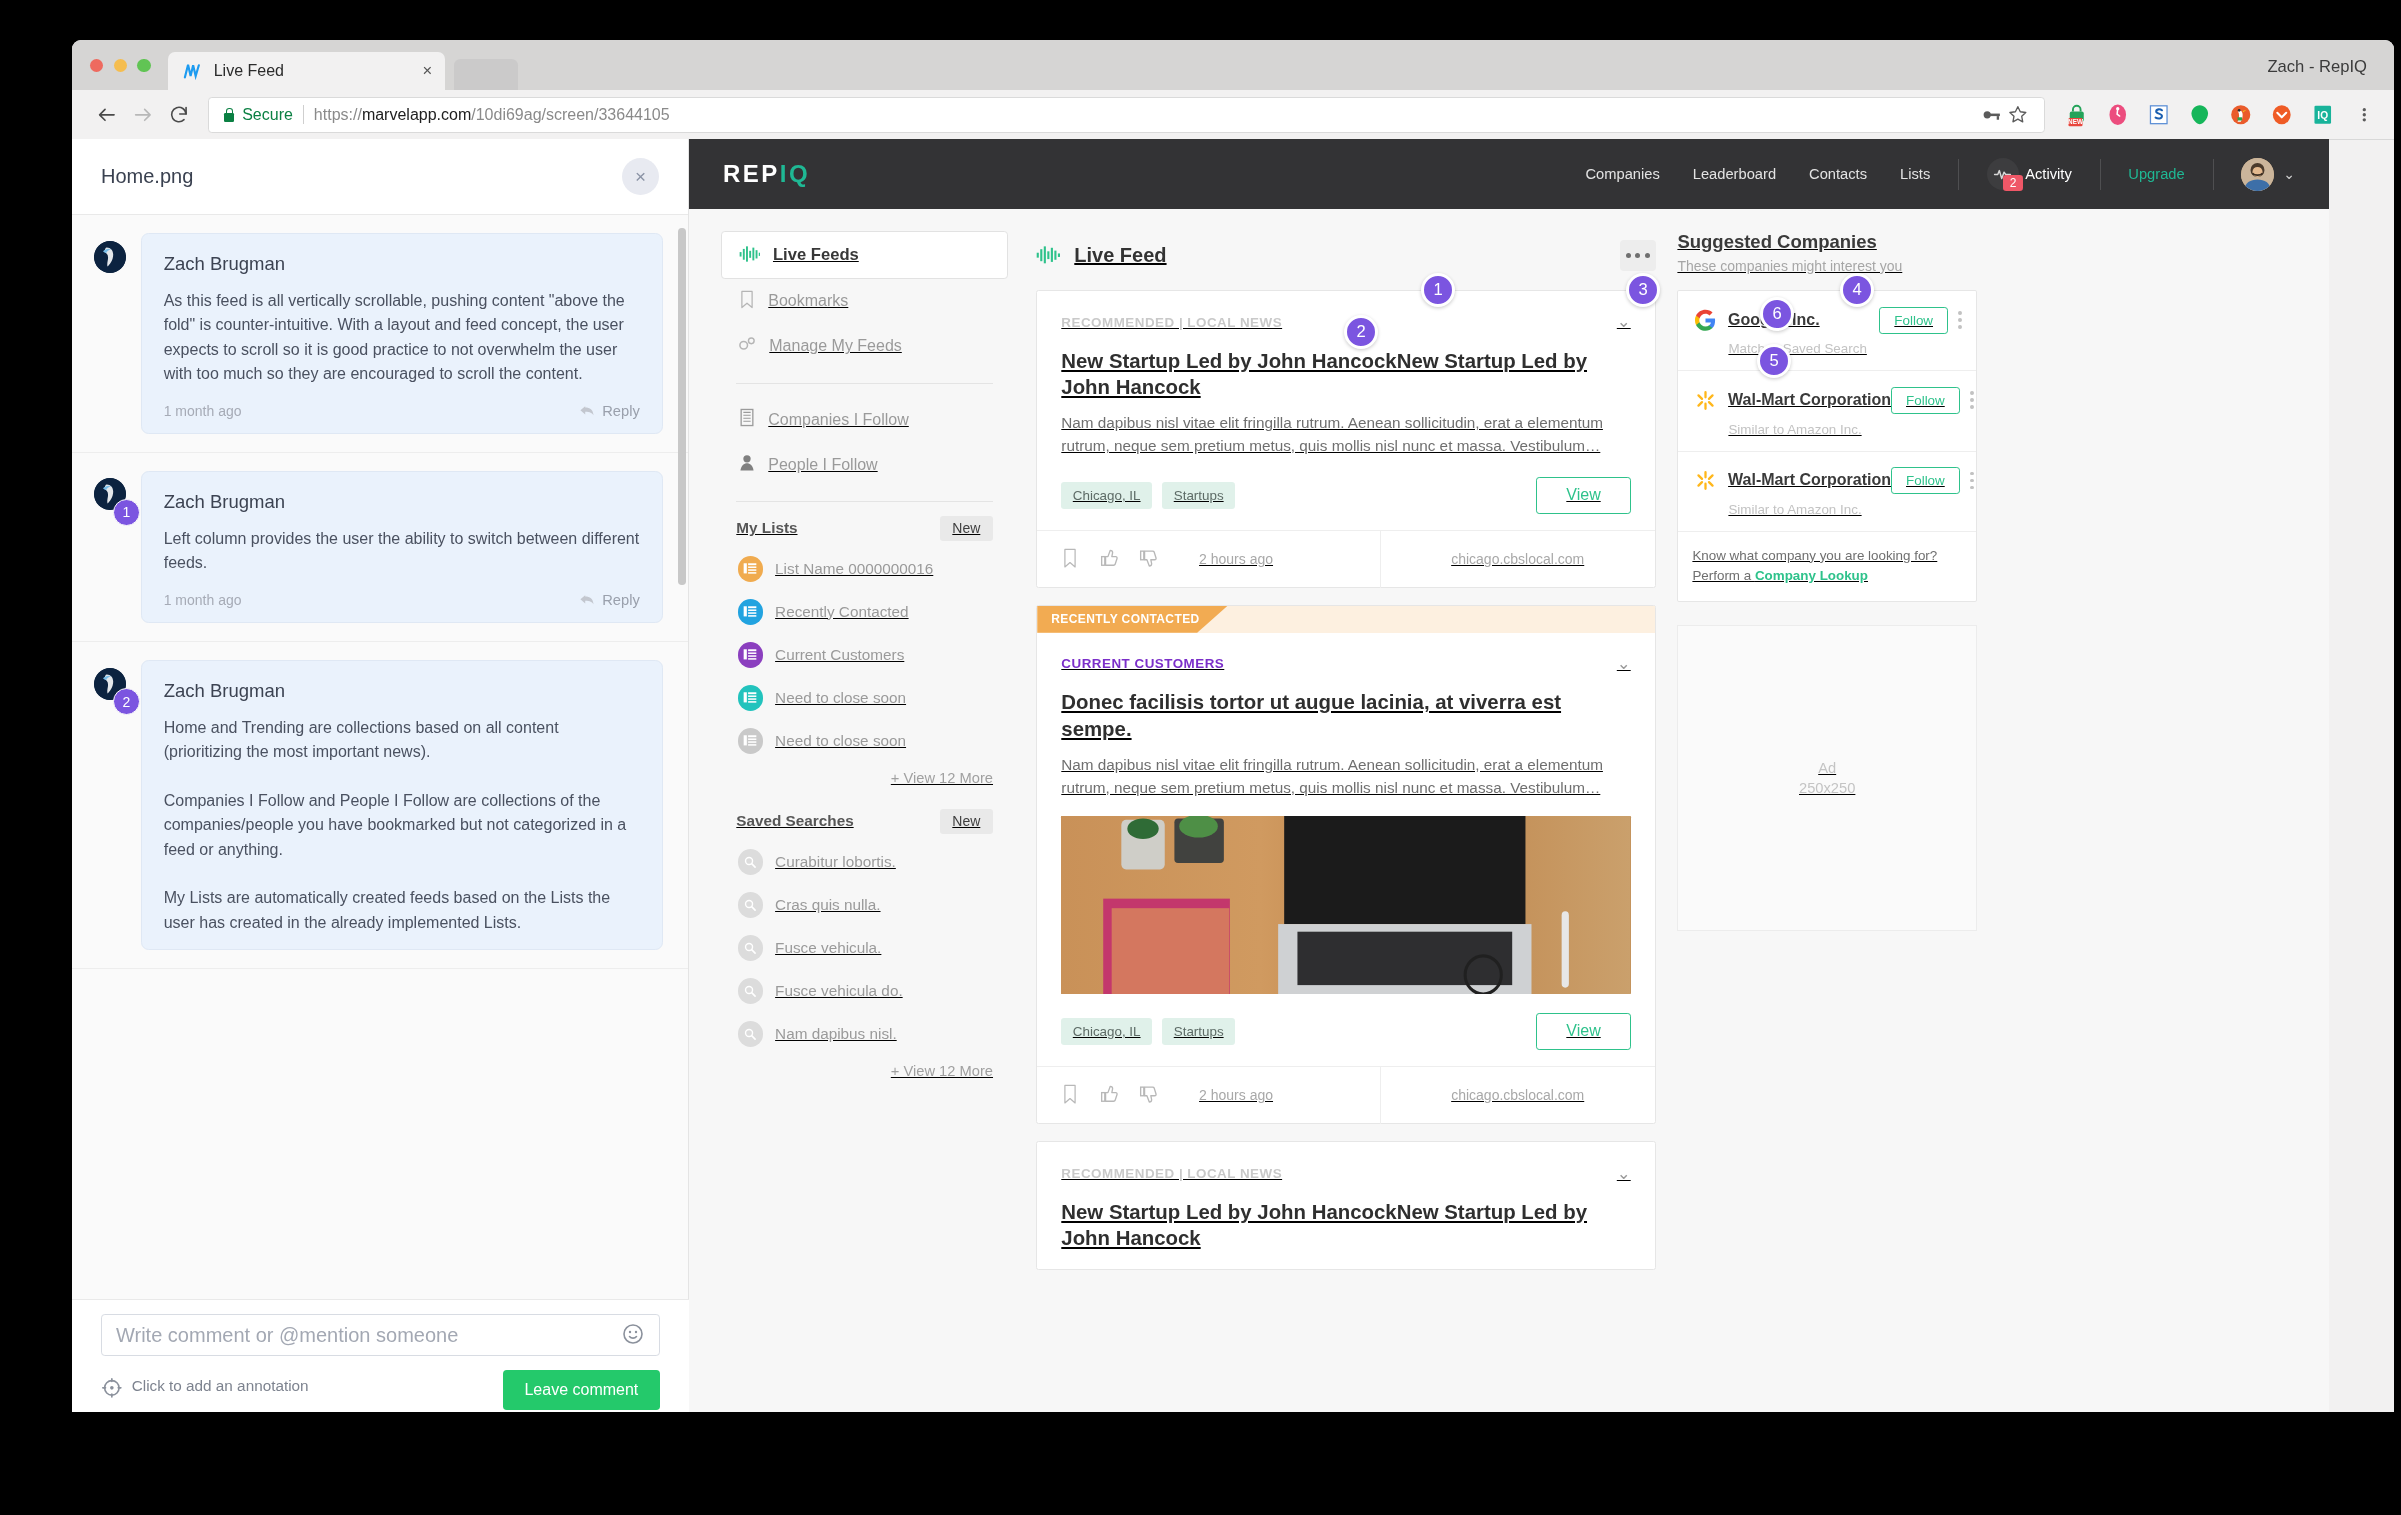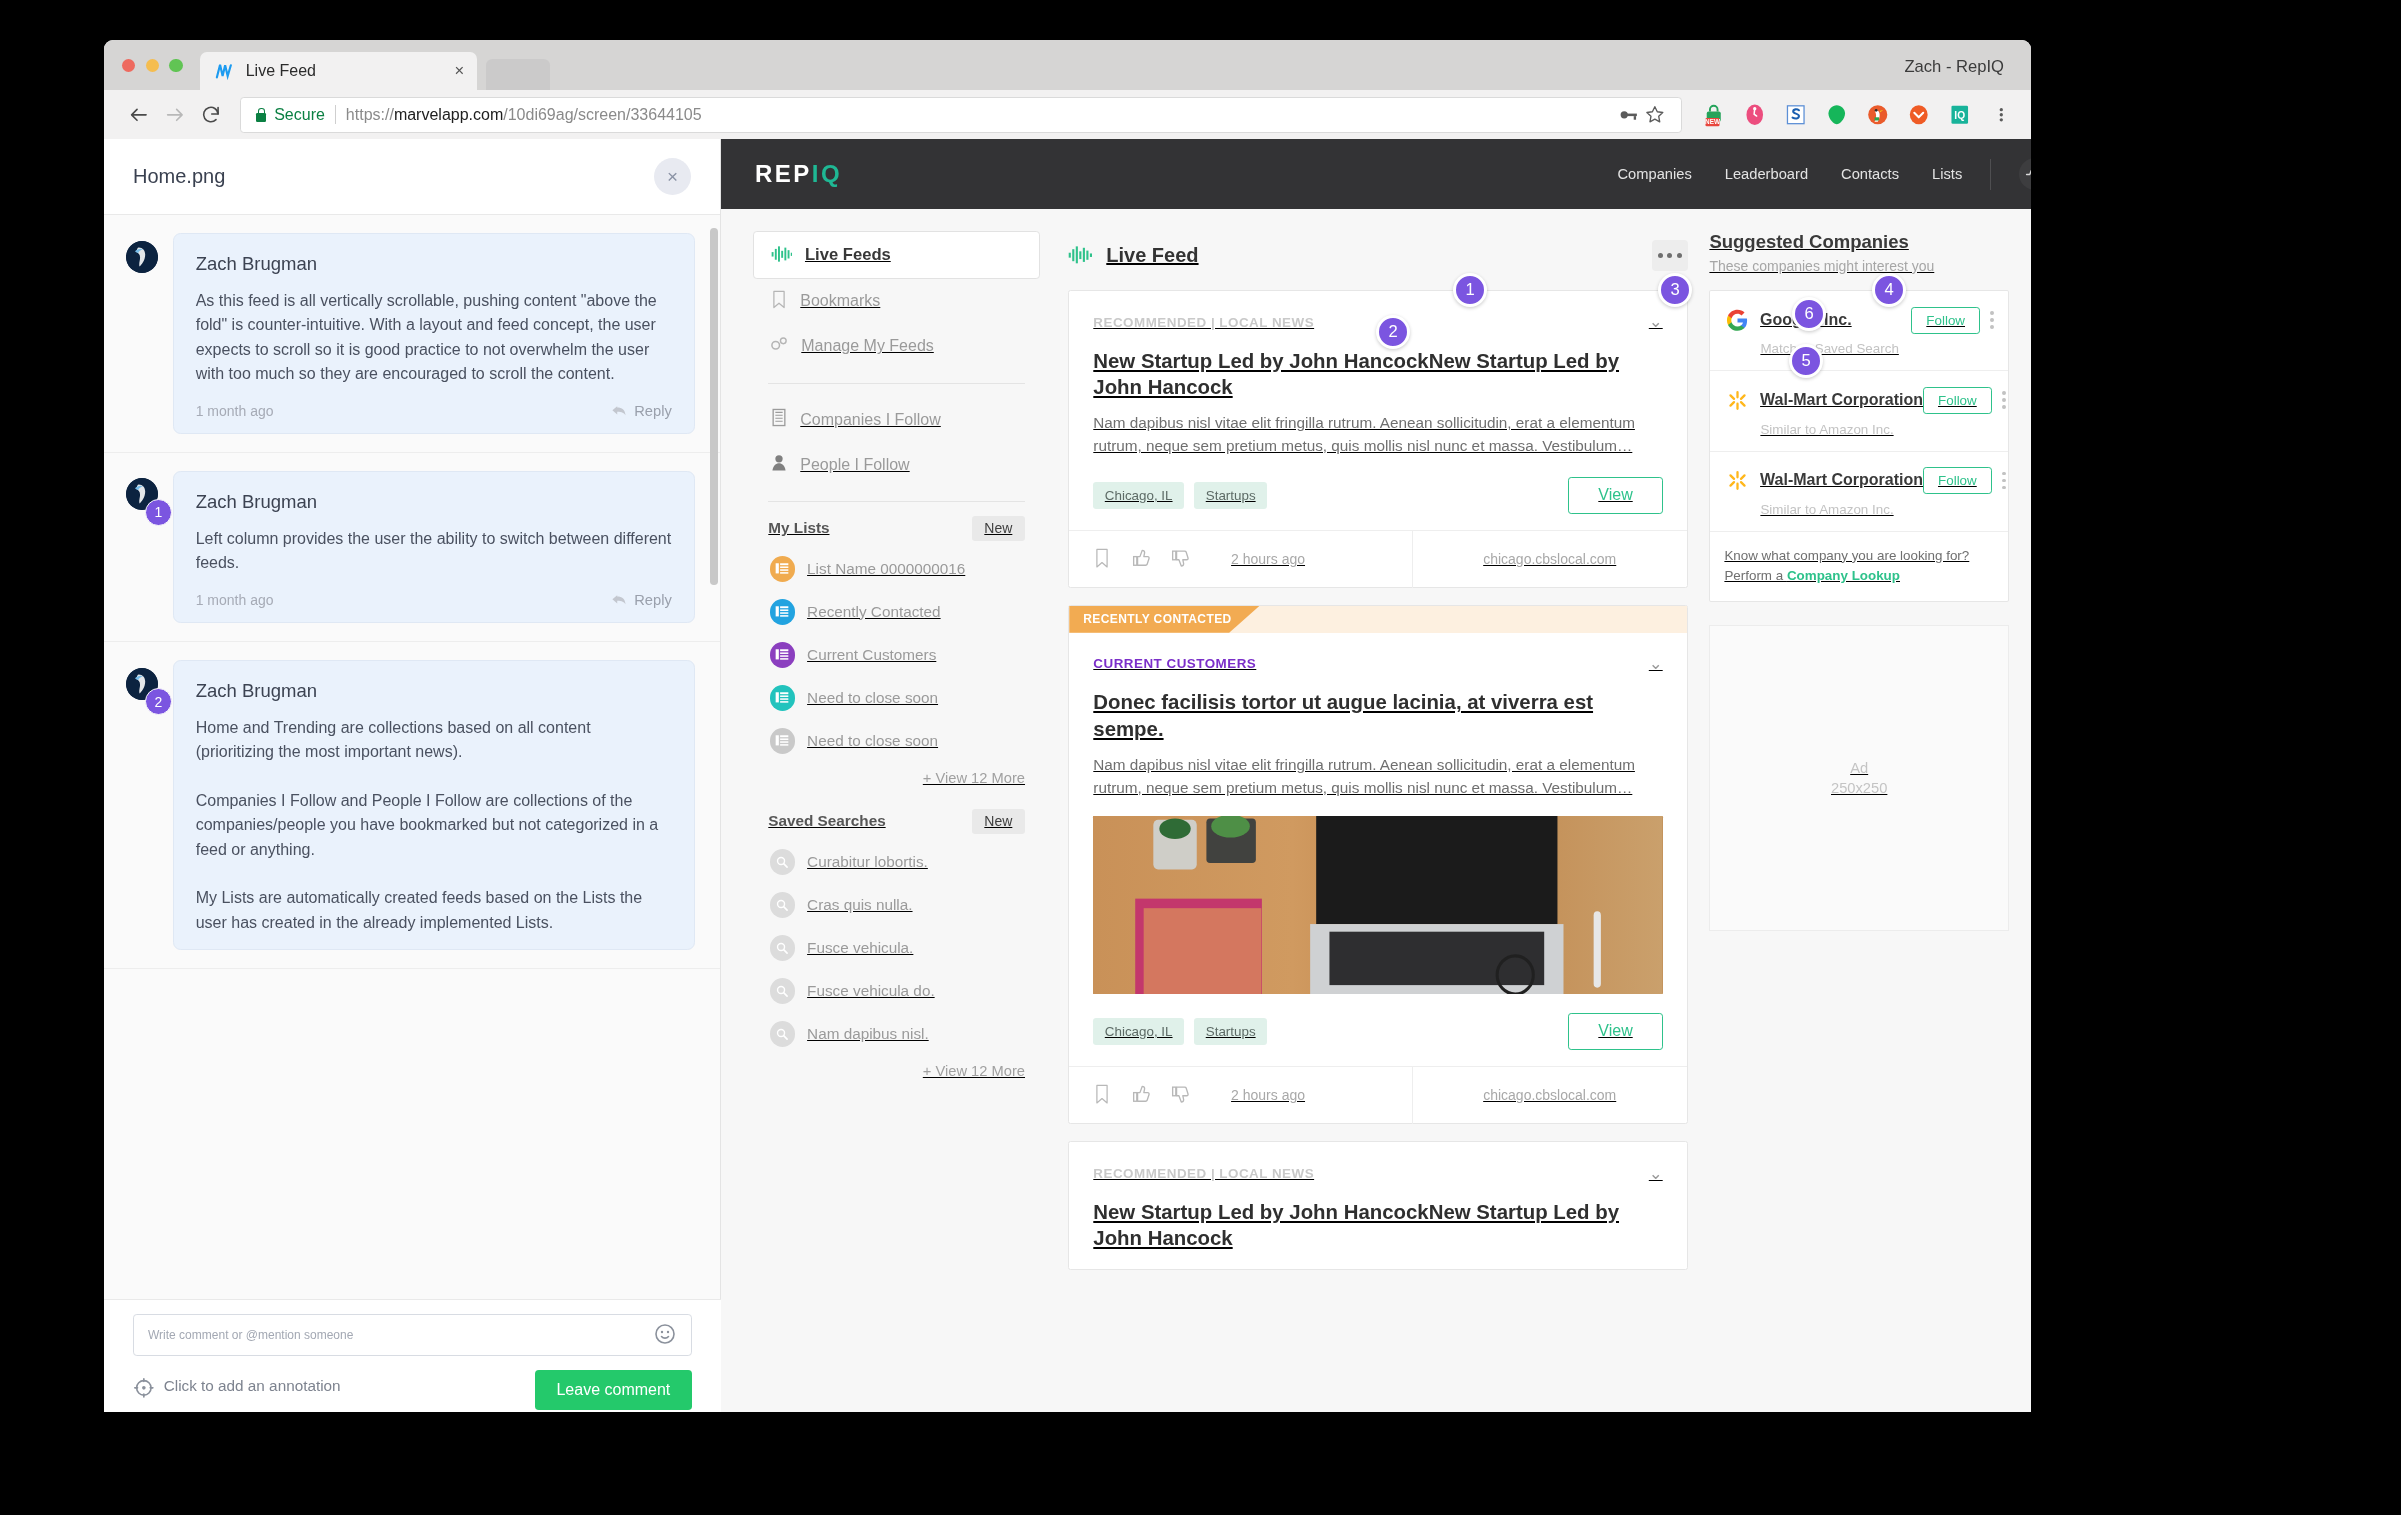--- a/index.html
+++ b/index.html
@@ -1,19 +1,19 @@
 <!DOCTYPE html>
 <html style="font-size:10.2px"><head>
 <meta charset="utf-8">
 <style>
   * { box-sizing: border-box; margin:0; padding:0; }
   html,body { width:2401px; height:1516px; background:#000; font-family:"Liberation Sans", sans-serif; }
 
   
-  .win { position:absolute; left:72px; top:40px; width:1927px; height:1372px; background:#f2f1f1; border-radius:9px 9px 0 0; overflow:hidden; box-shadow:0 6.4px 38px rgba(0,0,0,.55);margin-left:32px; }
+  .win { position:absolute; left:72px; top:40px; width:2322px; height:1372px; background:#f2f1f1; border-radius:9px 9px 0 0; overflow:hidden; box-shadow:0 6.4px 38px rgba(0,0,0,.55); }
   .tabstrip { height:50px; background:#d6d5d4; position:relative; }
   .traffic { position:absolute; left:18px; top:19px; display:flex; gap:10.2px; }
   .dot { width:13.4px; height:13.4px; border-radius:50%; }
   .dot.r{background:#ee6a5f;} .dot.y{background:#f5bd4f;} .dot.g{background:#61c454;}
   .tab { position:absolute; left:96px; top:11.5px; width:277px; height:38px; background:#f2f1f1; border-radius:7px 7px 0 0; display:flex; align-items:center; padding:0 12.7px; }
   .tab .favicon { width:24px; height:21.7px; flex:0 0 auto; display:flex; align-items:center; justify-content:center; }
   .tab .tabtitle { font-size:16px; color:#2b2b2b; margin-left:9px; flex:1; white-space:nowrap; }
   .tab .tabclose { font-size:16.6px; color:#555; padding-left:6.4px; }
   .tabghost { position:absolute; left:382px; top:19px; width:64px; height:31px; background:#cbcaca; border-radius:6.4px 6.4px 0 0; }
   .wintitle { position:absolute; right:27px; top:16.6px; font-size:16.6px; color:#3b3b3b; }
@@ -46,21 +46,21 @@
   .pin { position:absolute; left:41px; top:46px; width:27px; height:27px; border-radius:50%; background:#7b55e0; color:#fff; font-size:14px; display:flex; align-items:center; justify-content:center; border:1.9px solid #fafafa; }
   .bubble { background:#eaf2fc; border:0.6px solid #dfe8f4; border-radius:7.6px; padding:19px 21.7px 14px; }
   .cname { font-size:18.5px; color:#3c4352; margin-bottom:14px; }
   .ctext { font-size:16px; line-height:1.52; color:#4a5160; white-space:pre-line; }
   .cfoot { display:flex; align-items:center; margin-top:16.6px; }
   .ctime { font-size:14px; color:#a6abb6; flex:1; }
   .creply { font-size:14.7px; color:#9aa0ac; display:flex; align-items:center; gap:6.4px; }
 
   .cfooter { position:absolute; left:0; bottom:0; width:617px; height:113px; background:#fff; border-top:0.6px solid #e9e9e9; padding:14px 29px; }
   .cinput { height:42px; border:0.6px solid #d8dce3; border-radius:3.8px; display:flex; align-items:center; padding:0 14px; position:relative; }
-  .cinput .ph { font-size:12px; color:#a3a8b3; flex:1; }
+  .cinput .ph { font-size:20px; color:#a3a8b3; flex:1; }
   .cfrow { display:flex; align-items:center; margin-top:14px; }
   .annot { display:flex; align-items:flex-start; gap:9px; font-size:15.3px; color:#7d838f; flex:1; }
   .leavebtn { background:#24c96b; color:#fff; font-size:16px; padding:10.8px 21.7px; border-radius:3.8px; }
 
   
   .proto { position:absolute; left:617px; top:0; width:1640px; height:1273px; background:#f7f7f7; overflow:hidden; }
   .appnav { height:70px; background:#333335; display:flex; align-items:center; padding:8px 34px; }
   .logo { font-size:24px; letter-spacing:2.5px; font-weight:700; color:#fff; }
   .logo .iq { color:#1fb894; }
   .navspace { flex:1; }

